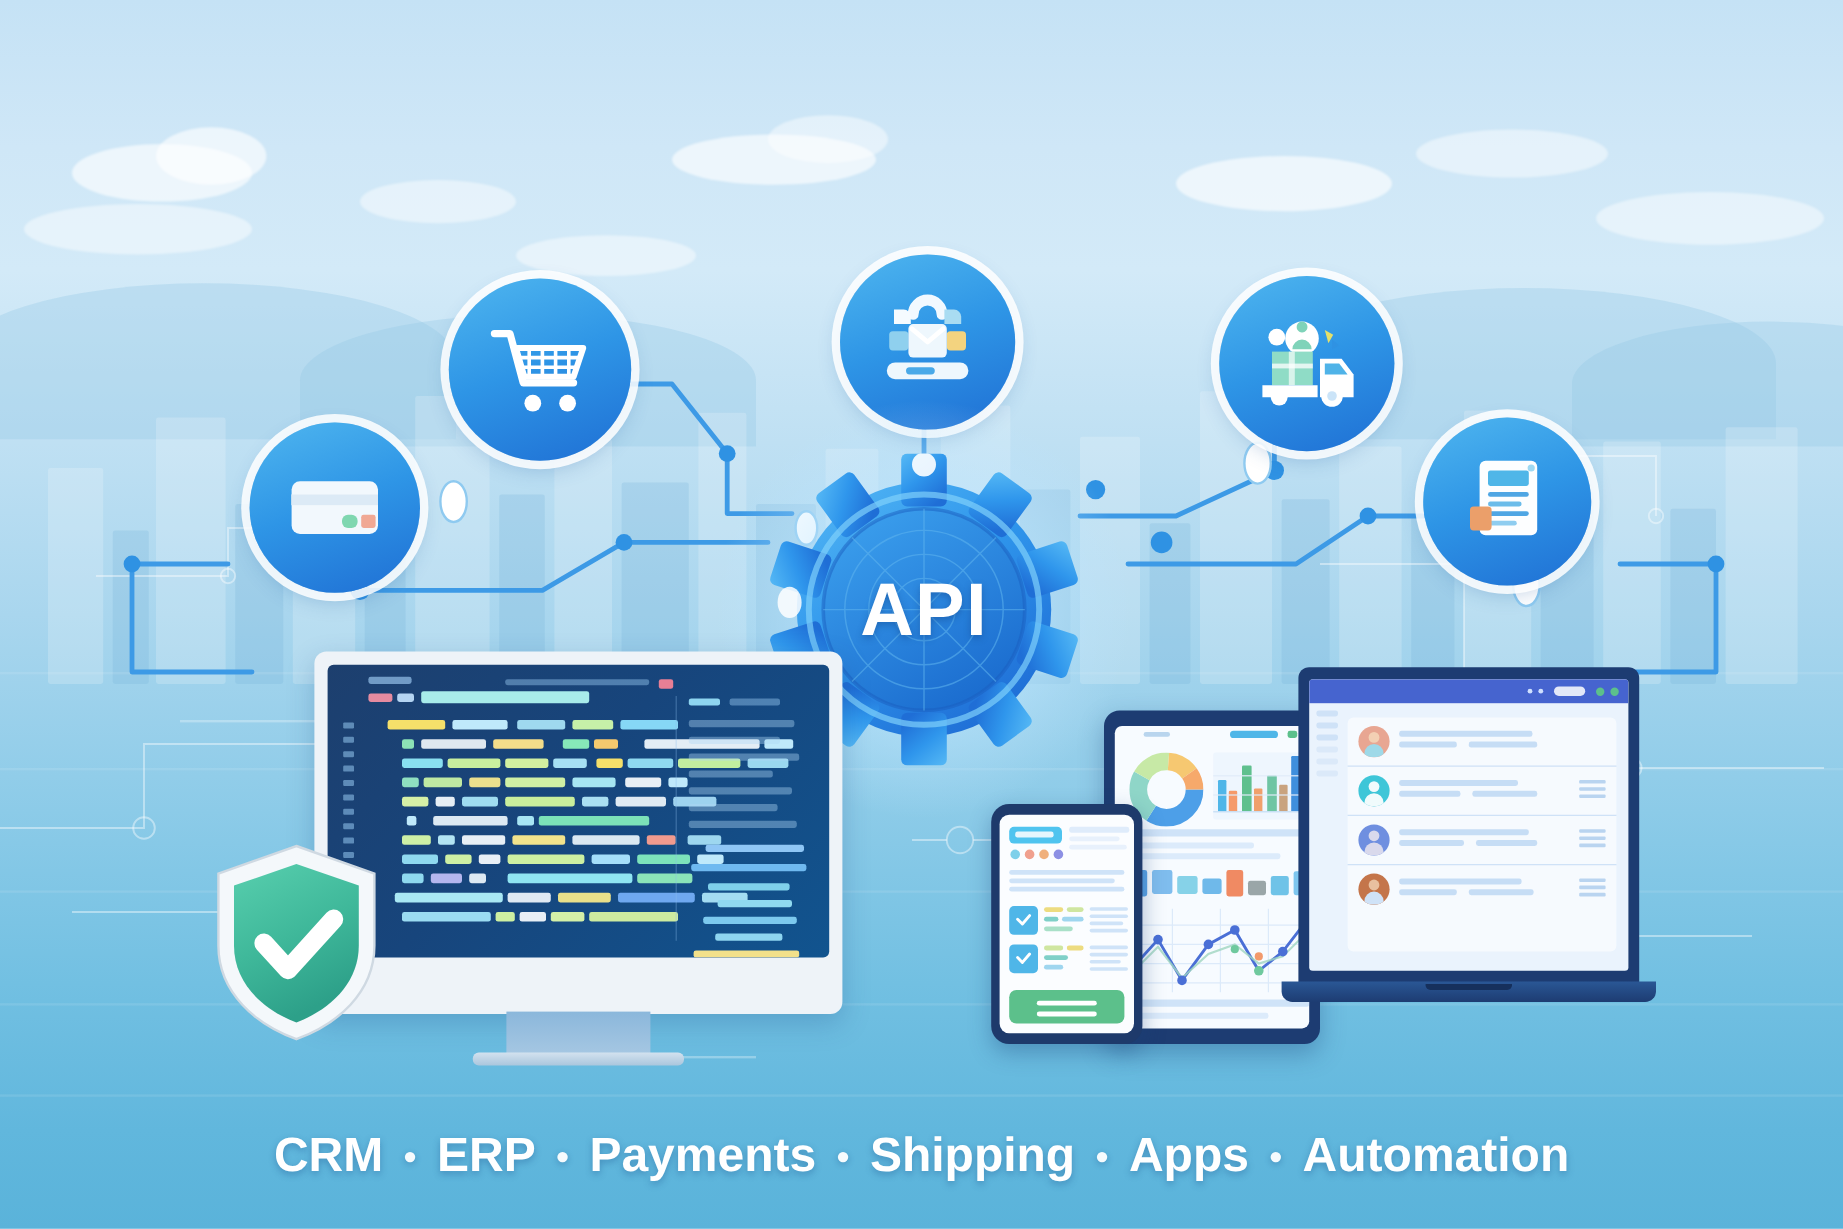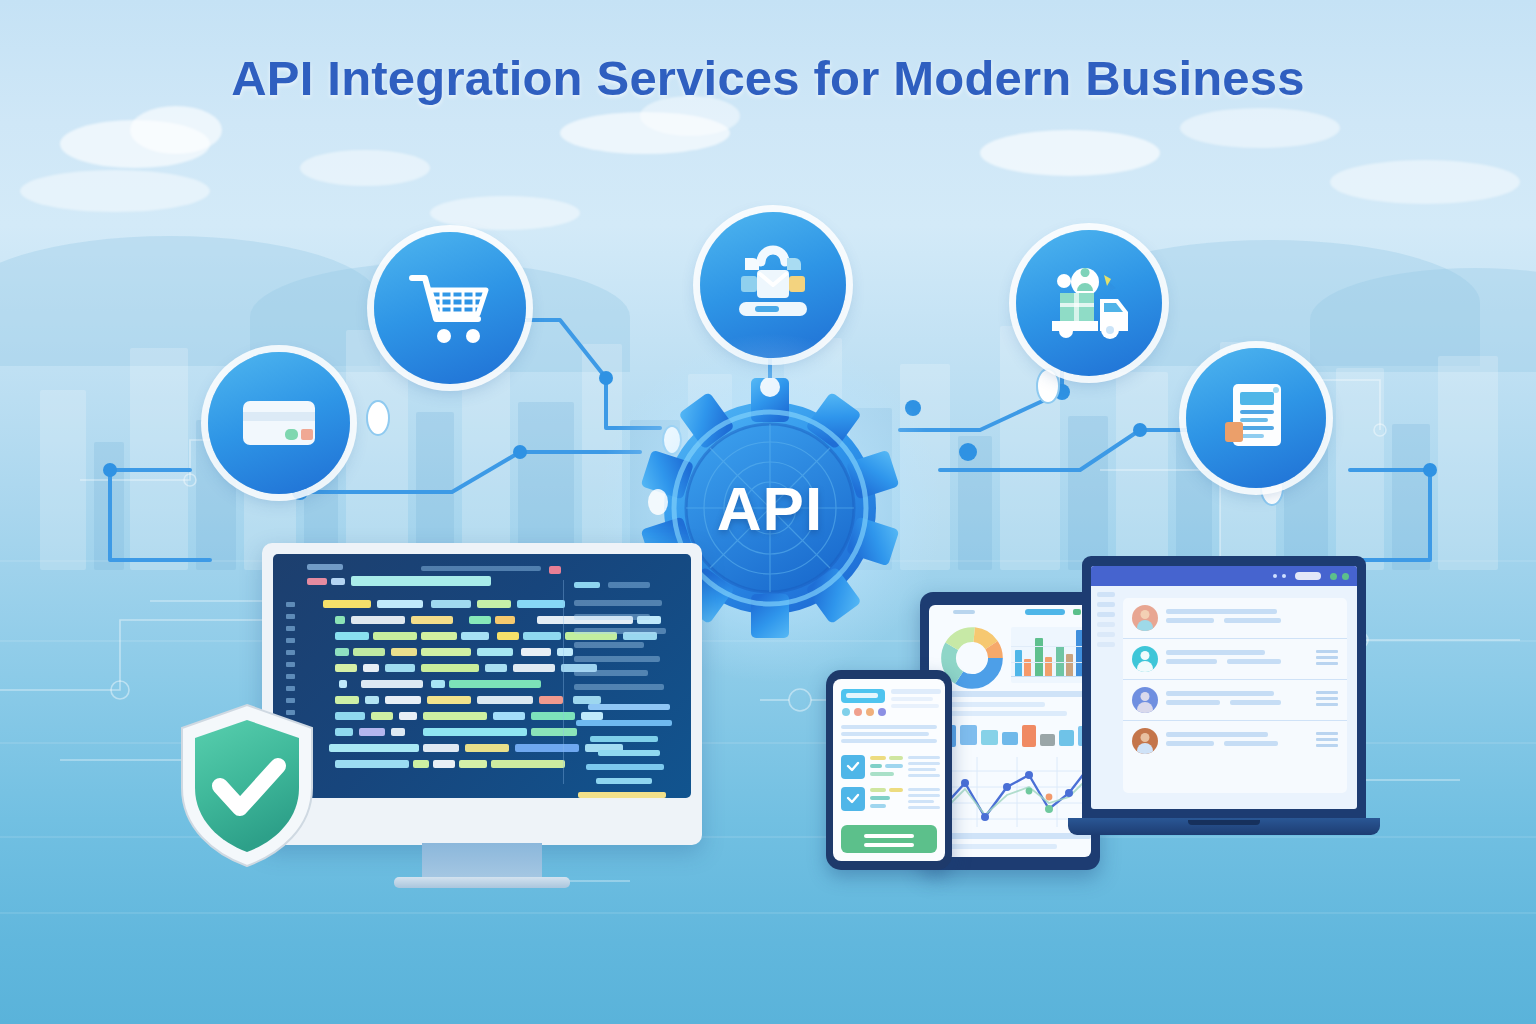--- a/index.html
+++ b/index.html
@@ -222,21 +222,20 @@
       <path d="M760 700 H789"></path>
         <path d="M811 700 H850"></path>
     </g>
     <g fill="rgba(255,255,255,.30)">
       <rect x="150" y="600" width="150" height="2"></rect>
       <rect x="1180" y="560" width="160" height="2"></rect>
       <rect x="430" y="880" width="200" height="2"></rect>
     </g>
   </svg>
 
-  <div class="title">API Integration Services for Modern Business</div>
 
   <svg class="netsvg" viewBox="0 0 1536 1024">
     <g stroke="#3d9ae6" stroke-width="4" fill="none" stroke-linecap="round" stroke-linejoin="round">
       <path d="M300 430 L300 492 L452 492 L520 452 L640 452"></path>
       <path d="M470 320 L560 320 L606 378 L606 428 L660 428"></path>
       <path d="M770 340 L770 400 L740 420"></path>
       <path d="M1062 336 L1062 392 L980 430 L900 430"></path>
       <path d="M1208 430 L1140 430 L1080 470 L940 470"></path>
       <path d="M190 470 L110 470 L110 560 L210 560"></path>
       <path d="M1350 470 L1430 470 L1430 560 L1330 560"></path>
@@ -748,14 +747,27 @@
                 <i></i>
               </div>
           </div>
         </div>
       </div>
     </div>
     <div class="lap-base"></div>
     <div class="lap-notch"></div>
   </div>
 
+  <div class="keywords">
+    <span>CRM</span>
+    <span class="kwdot">•</span>
+    <span>ERP</span>
+    <span class="kwdot">•</span>
+    <span>Payments</span>
+    <span class="kwdot">•</span>
+    <span>Shipping</span>
+    <span class="kwdot">•</span>
+    <span>Apps</span>
+    <span class="kwdot">•</span>
+    <span>Automation</span>
+  </div>
 
 </div>
 
 </body></html>

